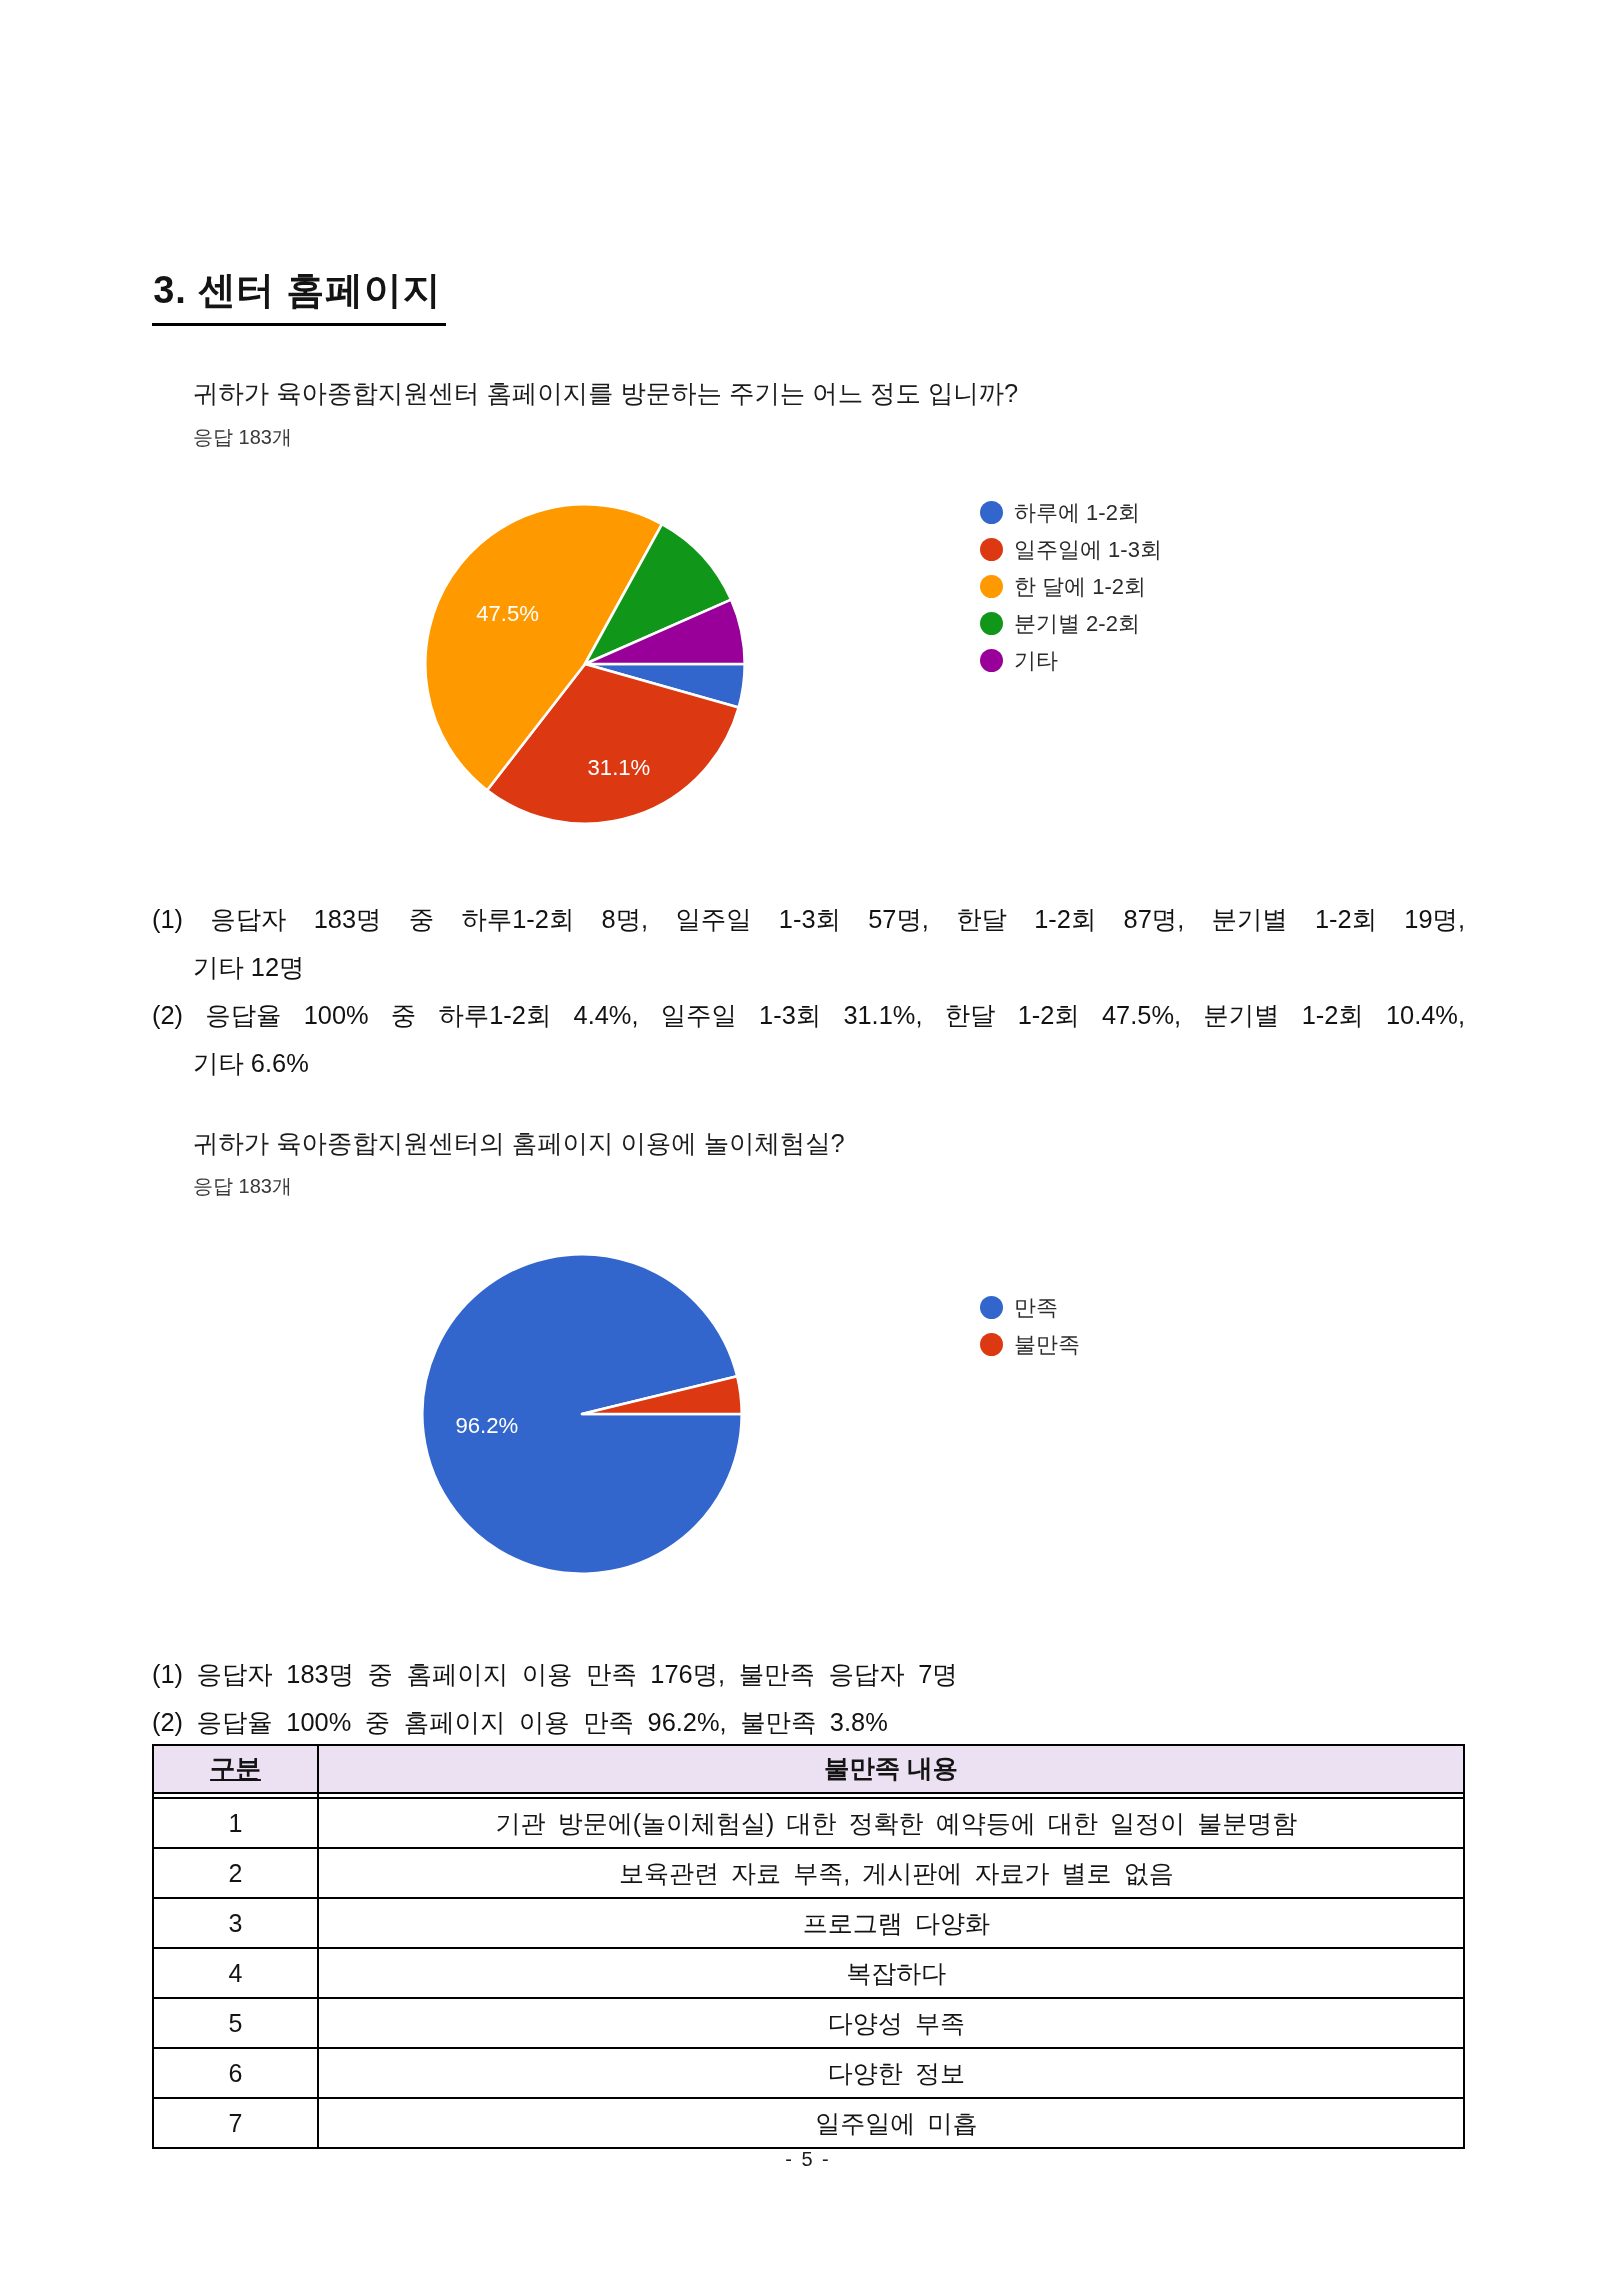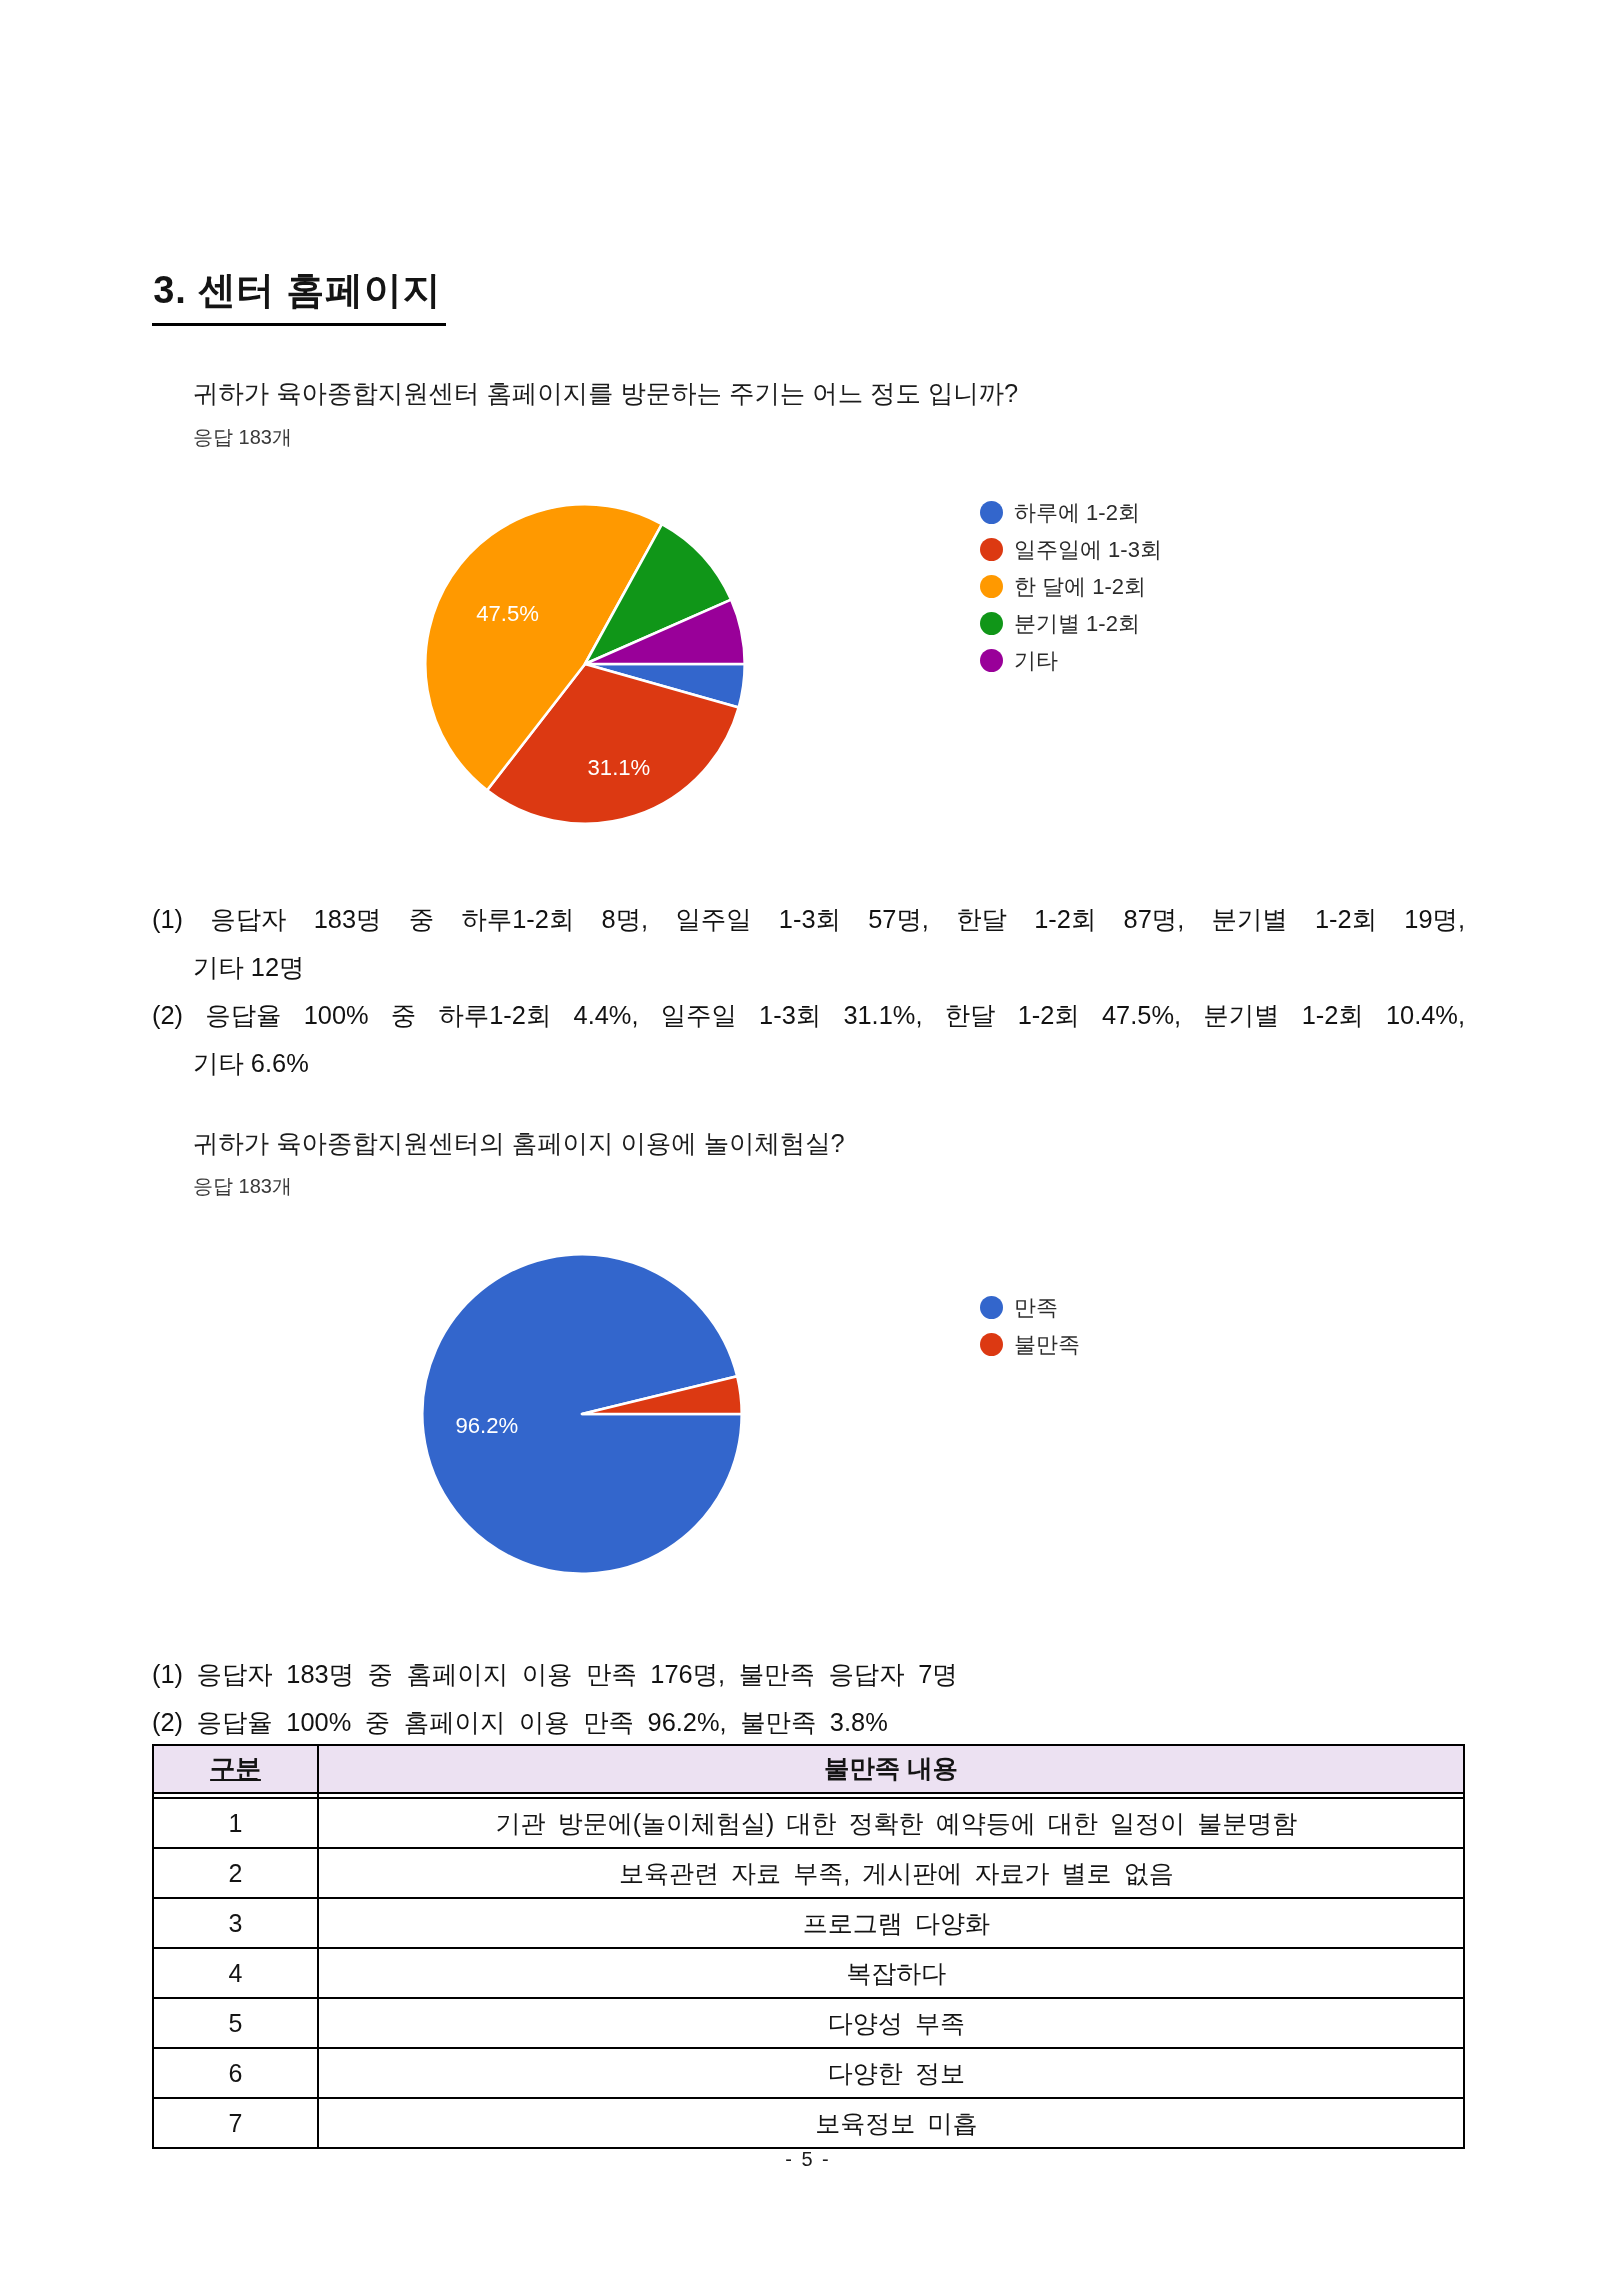--- a/index.html
+++ b/index.html
@@ -76,21 +76,21 @@
       <div class="legend-item">
         <span class="legend-swatch" style="background: rgb(220, 57, 18);"></span>
         <span class="legend-label">일주일에 1-3회</span>
       </div>
       <div class="legend-item">
         <span class="legend-swatch" style="background: rgb(255, 153, 0);"></span>
         <span class="legend-label">한 달에 1-2회</span>
       </div>
       <div class="legend-item">
         <span class="legend-swatch" style="background: rgb(16, 150, 24);"></span>
-        <span class="legend-label">분기별 1-2회</span>
+        <span class="legend-label">분기별 2-2회</span>
       </div>
       <div class="legend-item">
         <span class="legend-swatch" style="background: rgb(153, 0, 153);"></span>
         <span class="legend-label">기타</span>
       </div>
     </div>
 
   <div class="notes" id="notes1">
       <div class="note-line justify">(1) 응답자 183명 중 하루1-2회 8명, 일주일 1-3회 57명, 한달 1-2회 87명, 분기별 1-2회 19명,</div>
       <div class="note-line indent">기타 12명</div>
@@ -153,20 +153,20 @@
         <tr>
           <td class="num">5</td>
           <td class="content">다양성 부족</td>
         </tr>
         <tr>
           <td class="num">6</td>
           <td class="content">다양한 정보</td>
         </tr>
         <tr>
           <td class="num">7</td>
-          <td class="content">보육정보 미흡</td>
+          <td class="content">일주일에 미흡</td>
         </tr>
       </tbody>
   </table>
 
   <div class="footer">- 5 -</div>
 </div>
 
 
 </body></html>

